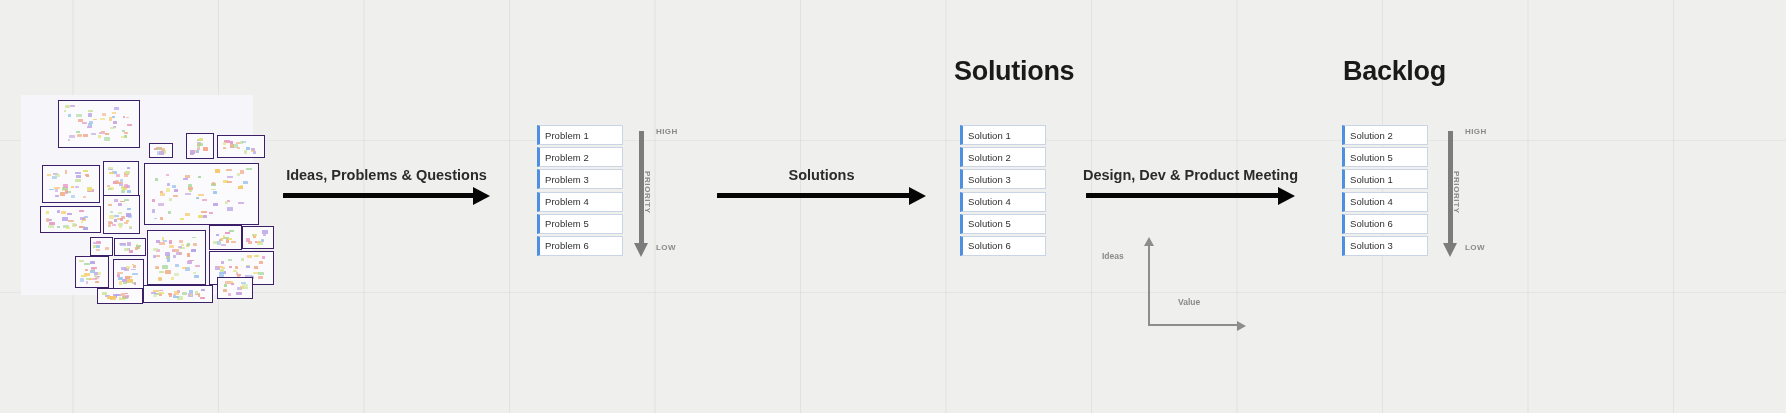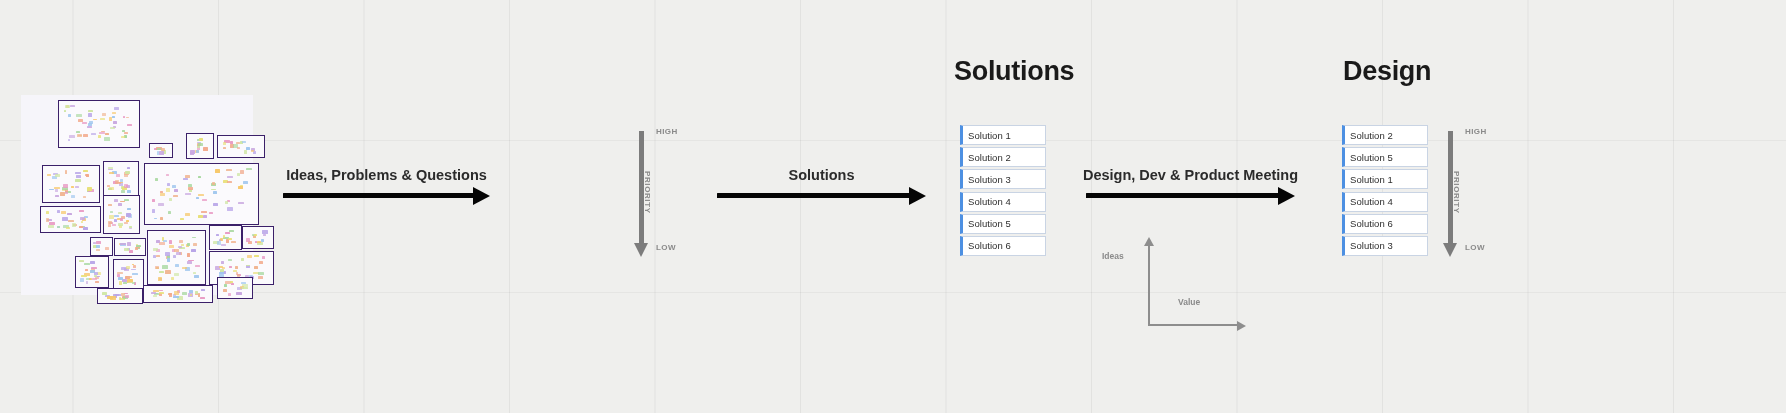--- a/index.html
+++ b/index.html
@@ -615,40 +615,60 @@
         <div class="nt" style="left: 15.431px; top: 6.25692px; width: 4.82631px; height: 1.70419px; background: rgb(232, 224, 122); opacity: 0.87;"></div>
         <div class="nt" style="left: 30.2432px; top: 5.42991px; width: 5.21196px; height: 3.41381px; background: rgb(247, 200, 107); opacity: 0.69;"></div>
         <div class="nt" style="left: 55.8149px; top: 10.7308px; width: 4.89756px; height: 2.62989px; background: rgb(232, 154, 196); opacity: 0.96;"></div>
         <div class="nt" style="left: 8.60491px; top: 9.08054px; width: 4.01739px; height: 1.74167px; background: rgb(207, 230, 163); opacity: 0.66;"></div>
         <div class="nt" style="left: 24.8931px; top: 7.27022px; width: 3.39301px; height: 3.76845px; background: rgb(242, 169, 139); opacity: 0.9;"></div>
         <div class="nt" style="left: 45.0599px; top: 4.47954px; width: 4.26622px; height: 2.75243px; background: rgb(159, 198, 238); opacity: 0.94;"></div>
       </div>
     </div>
 
   <div class="col-title" id="title-1" style="left: 954px; top: 56px;">Solutions</div>
-  <div class="col-title" id="title-2" style="left: 1343px; top: 56px;">Design</div>
+  <div class="col-title" id="title-2" style="left: 1343px; top: 56px;">Backlog</div>
 
   <div class="flow" id="flow-0" style="left: 283px; top: 193px; width: 207px;">
     <div class="lbl">Ideas, Problems &amp; Questions</div>
     <div class="bar" style="width: 193px;"></div>
     <div class="head" style="left: 190px;"></div>
   </div>
 
   <div class="flow" id="flow-1" style="left: 717px; top: 193px; width: 209px;">
     <div class="lbl">Solutions</div>
     <div class="bar" style="width: 195px;"></div>
     <div class="head" style="left: 192px;"></div>
   </div>
 
   <div class="flow" id="flow-2" style="left: 1086px; top: 193px; width: 209px;">
     <div class="lbl">Design, Dev &amp; Product Meeting</div>
     <div class="bar" style="width: 195px;"></div>
     <div class="head" style="left: 192px;"></div>
   </div>
 
+  <div class="stack" id="stack-0" style="left: 537px; top: 125px; width: 86px;">
+      <div class="card">
+        <span>Problem 1</span>
+      </div>
+      <div class="card">
+        <span>Problem 2</span>
+      </div>
+      <div class="card">
+        <span>Problem 3</span>
+      </div>
+      <div class="card">
+        <span>Problem 4</span>
+      </div>
+      <div class="card">
+        <span>Problem 5</span>
+      </div>
+      <div class="card">
+        <span>Problem 6</span>
+      </div>
+    </div>
   <div class="stack" id="stack-1" style="left: 960px; top: 125px; width: 86px;">
       <div class="card">
         <span>Solution 1</span>
       </div>
       <div class="card">
         <span>Solution 2</span>
       </div>
       <div class="card">
         <span>Solution 3</span>
       </div>

